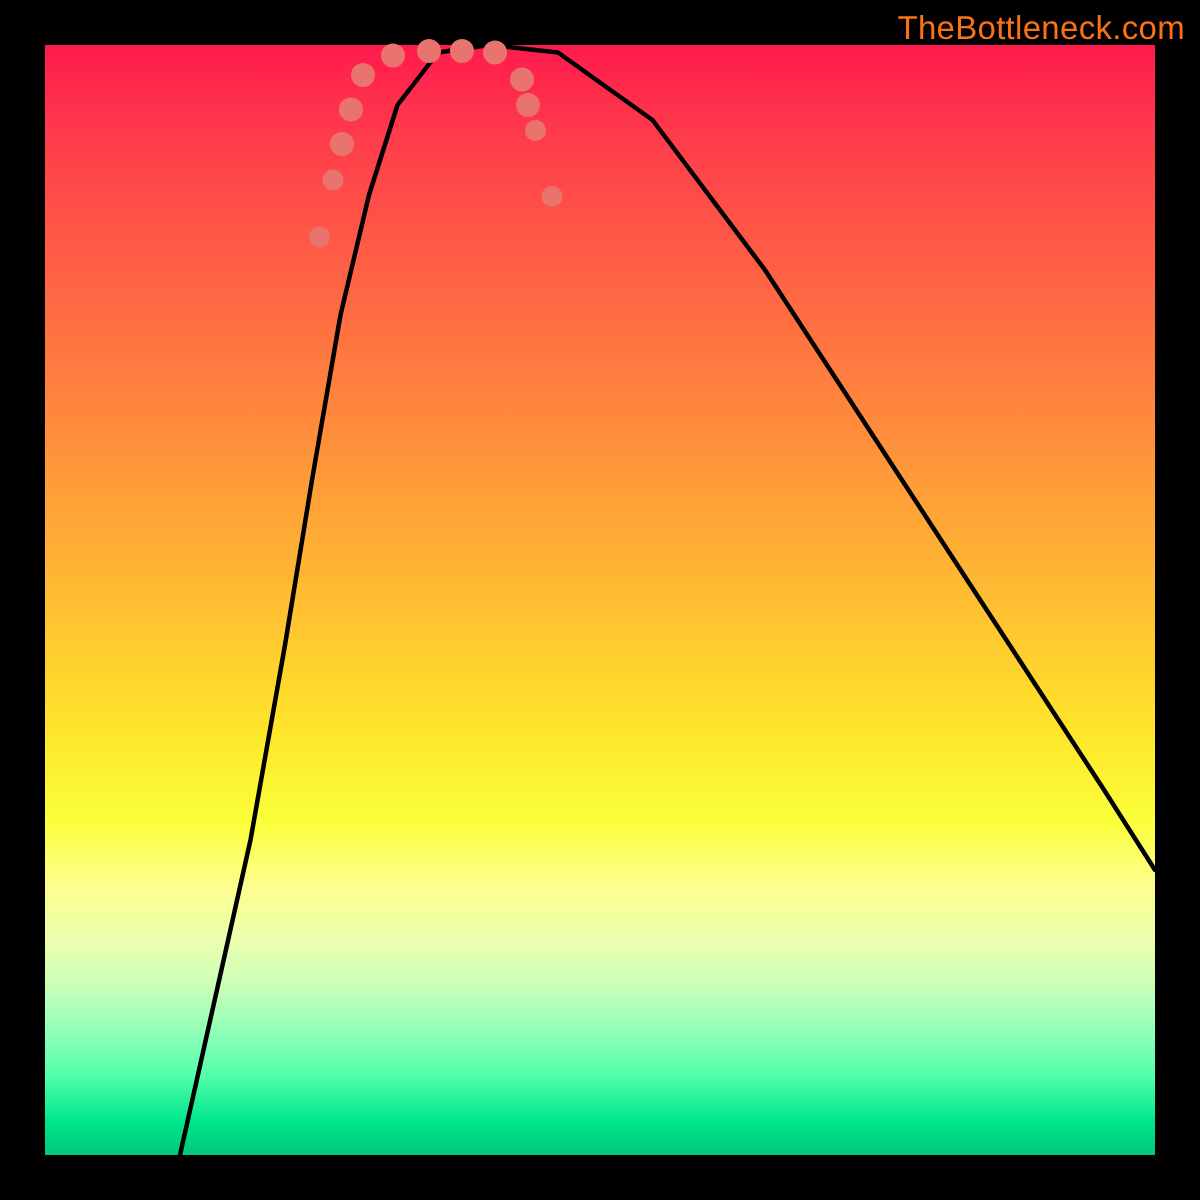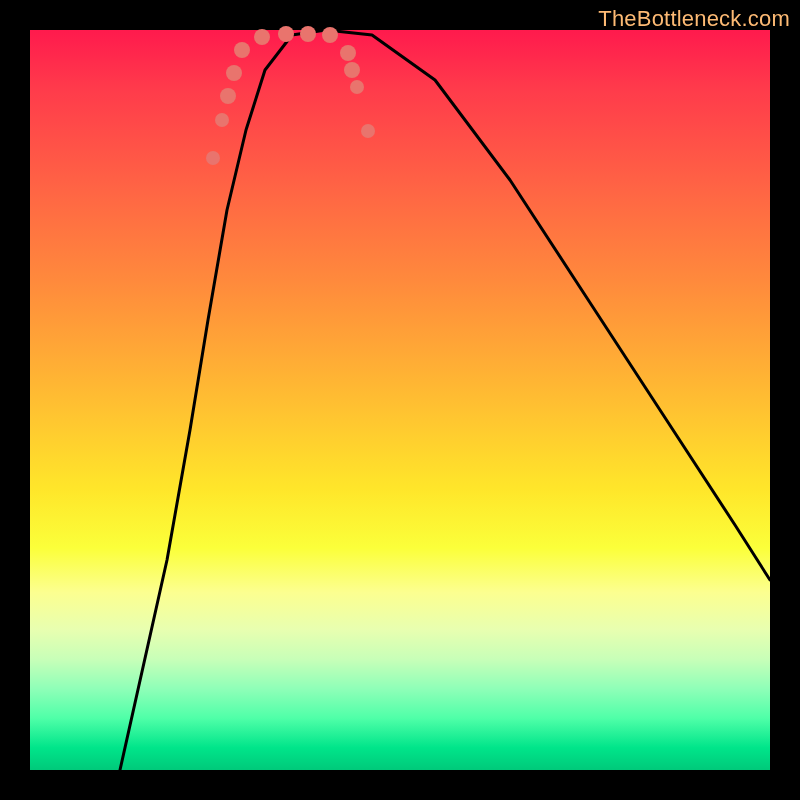--- a/index.html
+++ b/index.html
@@ -31,21 +31,21 @@
       #8fffb8 89%,
       #4fffa8 93%,
       #00e58a 97%,
       #00c97a 100%
     );
   }
   .attribution {
     position: absolute;
     top: 6px;
     right: 10px;
-    color: #fdba74;
+    color: #f97316;
     font-size: 22px;
     font-weight: 500;
     letter-spacing: 0.2px;
   }
   svg.curve {
     position: absolute;
     left: 0;
     top: 0;
     width: 740px;
     height: 740px;

